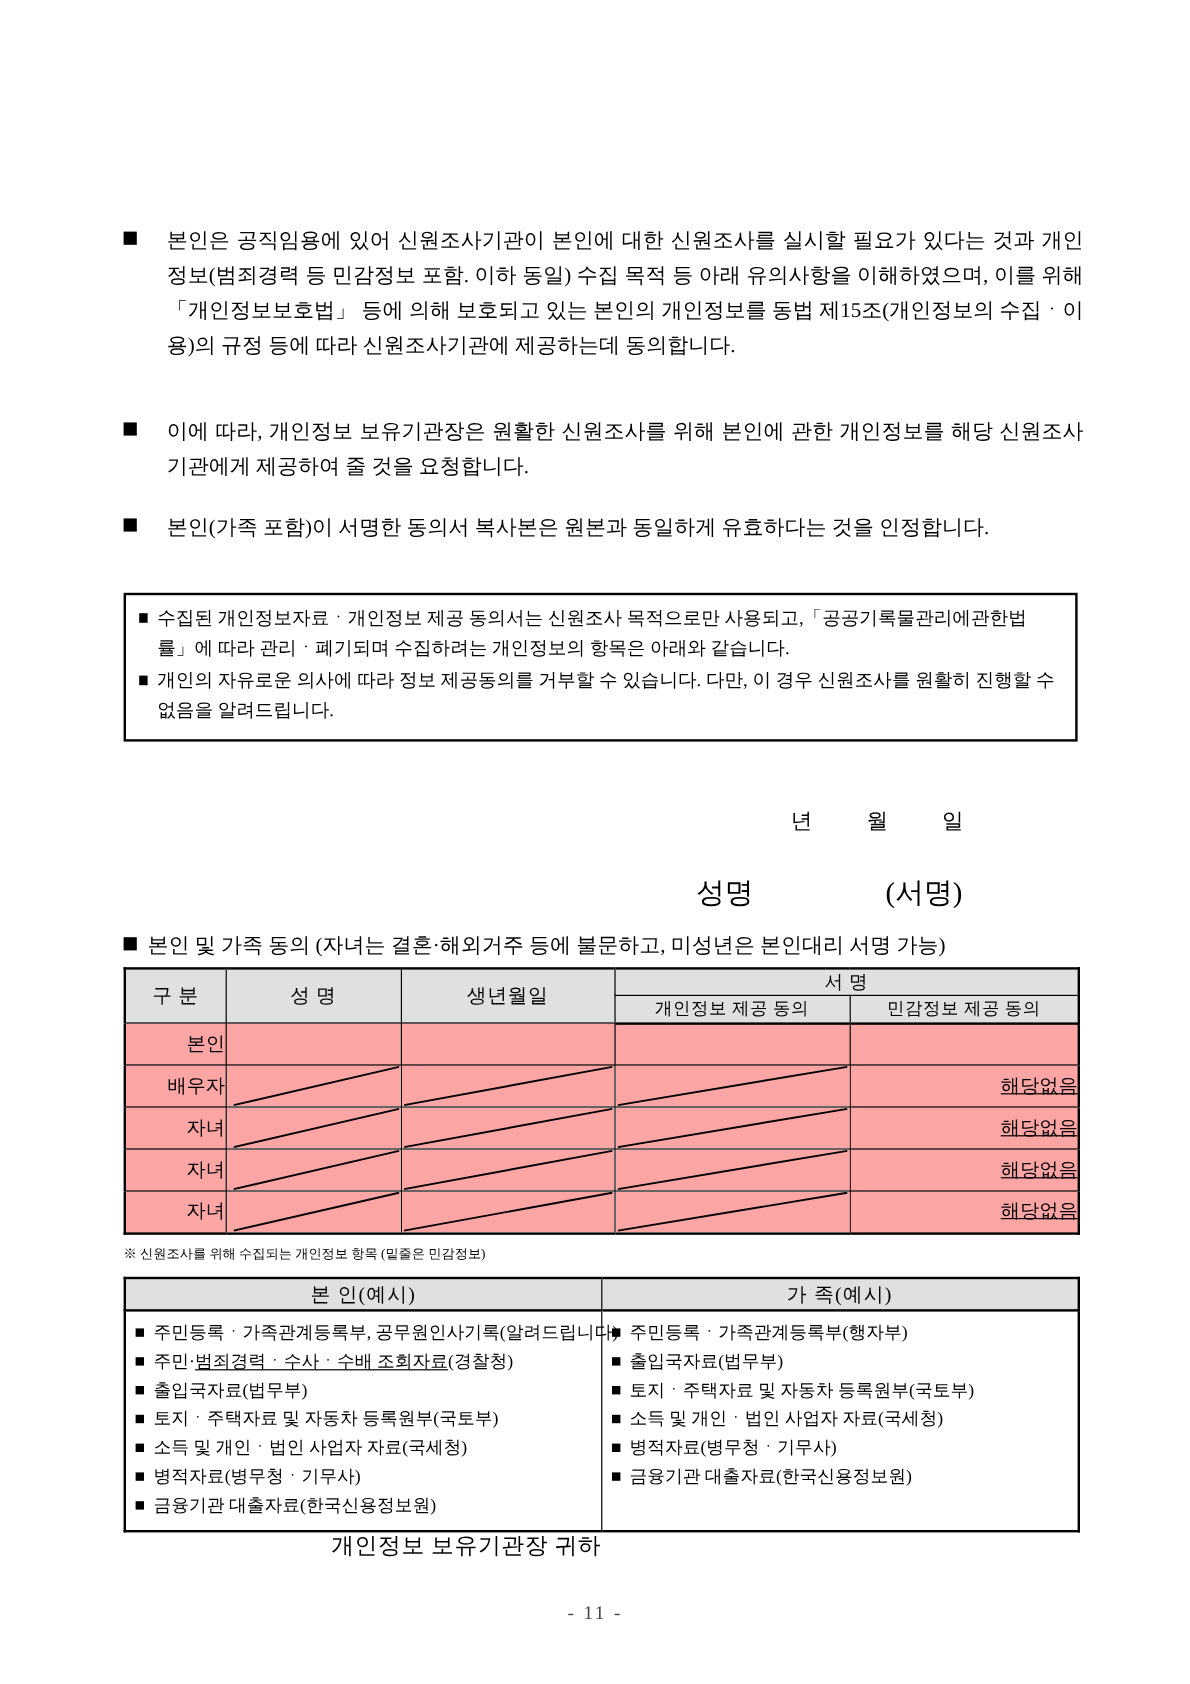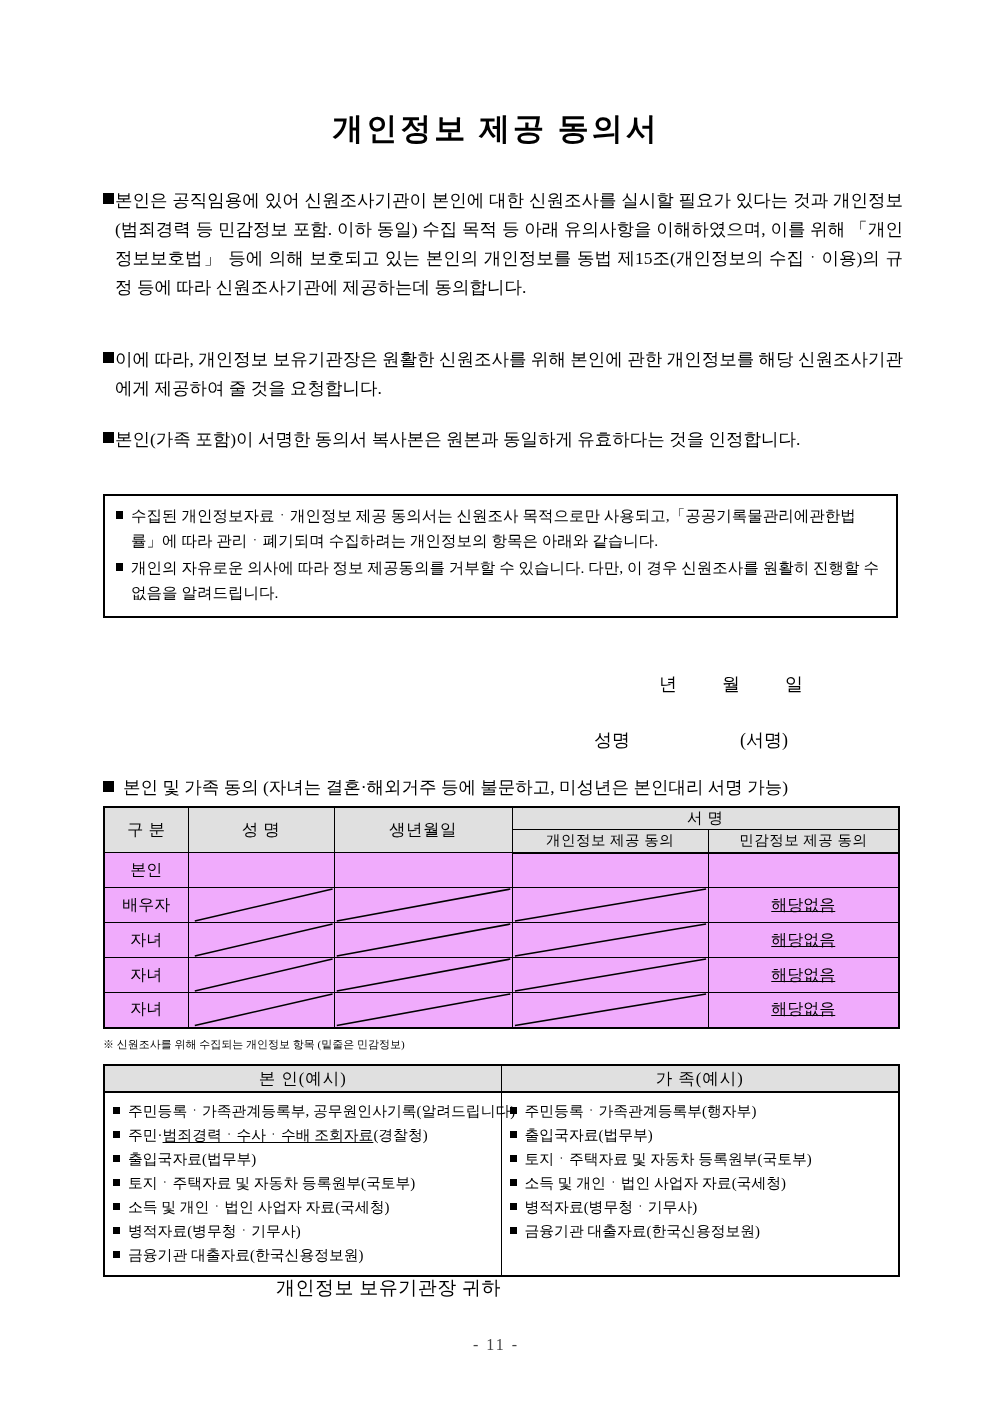--- a/index.html
+++ b/index.html
@@ -45,21 +45,21 @@
   .para .sq {
     position: absolute;
     left: 0;
     top: 7px;
     width: 11px;
     height: 11px;
     background: #000;
   }
   .para .ptxt {
     display: block;
-    margin-left: 12px;
+    margin-left: 36px;
   }
   #para1 { left: 103px; top: 186px; width: 800px; }
   #para2 { left: 103px; top: 345px; width: 800px; }
   #para3 { left: 103px; top: 425px; width: 800px; }
 
   
   .notice-box {
     position: absolute;
     left: 103px;
     top: 494px;
@@ -107,21 +107,21 @@
   }
   .dateline span { display: inline-block; }
   .dl-pad { width: 470px; }
   .dl-gap { width: 45px; }
 
   .signline {
     position: absolute;
     top: 728px;
     left: 0;
     width: 992px;
-    font-size: 18px;
+    font-size: 24px;
     text-align: center;
   }
   .sl-pad { display:inline-block; width: 390px; }
   .sl-gap { display:inline-block; width: 110px; }
 
   
   .sec-head {
     position: absolute;
     left: 103px;
     font-size: 17.5px;
@@ -154,21 +154,21 @@
     box-sizing: border-box;
   }
   table.consent thead th {
     background: #e0e0e0;
     font-weight: normal;
     letter-spacing: 0.5px;
   }
   table.consent .th-outerTop { height: 22px; font-size: 15.5px; }
   table.consent .th-sub     { height: 23px; font-size: 14.5px; }
   table.consent .th-tall    { height: 45px; font-size: 16.5px; margin-left: 16px; }
-  table.consent tbody td { height: 35px; background: #f0abfc; }
+  table.consent tbody td { height: 35px; background: #fca5a5; text-align: right; }
   table.consent .col-type { width: 84px; }
   table.consent .col-name { width: 146px; }
   table.consent .col-dob  { width: 178px; }
   table.consent .col-s1   { width: 196px; }
   table.consent .col-s2   { width: 191px; }
   table.consent .outer-top { border-top: 2.5px solid #000; }
   table.consent .outer-left { border-left: 2.5px solid #000; }
   table.consent .outer-right { border-right: 2.5px solid #000; }
   table.consent .head-bottom { border-bottom: 2.5px solid #000; }
   table.consent .outer-bottom { border-bottom: 2.5px solid #000; }
@@ -260,21 +260,20 @@
     font-size: 16px;
     color: #444;
     letter-spacing: 2px;
   }
 </style>
 </head>
 <body>
 
 <div class="page">
 
-  <div class="doc-title">개인정보 제공 동의서</div>
 
   <div class="para" id="para1">
     <span class="sq"></span>
     <span class="ptxt">본인은 공직임용에 있어 신원조사기관이 본인에 대한 신원조사를 실시할 필요가 있다는 것과  개인정보(범죄경력 등 민감정보 포함. 이하 동일) 수집 목적 등 아래 유의사항을 이해하였으며, 이를 위해 「개인정보보호법」 등에 의해 보호되고 있는 본인의 개인정보를 동법 제15조(개인정보의 수집ㆍ이용)의 규정 등에 따라 신원조사기관에 제공하는데 동의합니다.</span>
   </div>
 
   <div class="para" id="para3">
     <span class="sq"></span>
     <span class="ptxt">본인(가족 포함)이 서명한 동의서 복사본은 원본과 동일하게 유효하다는 것을 인정합니다.</span>
   </div>

